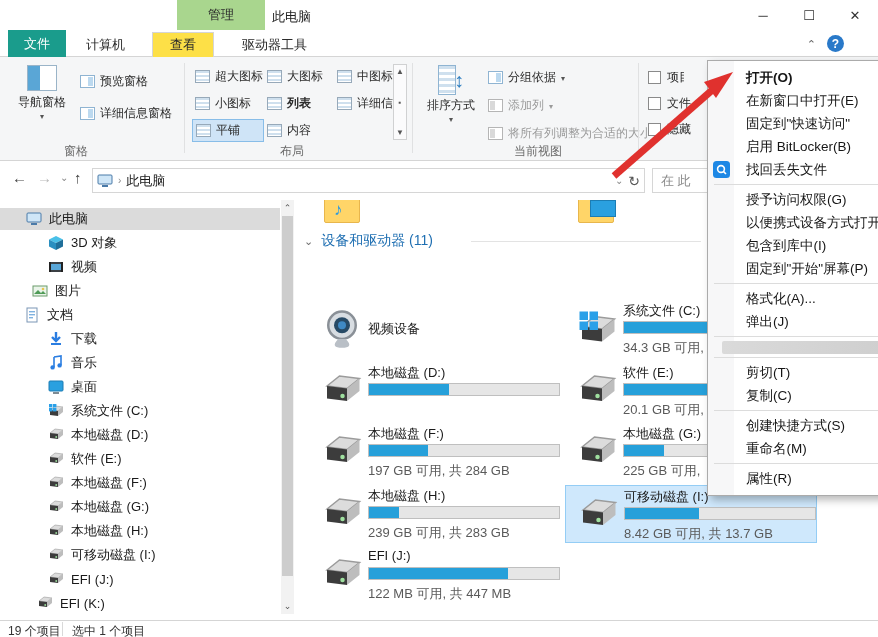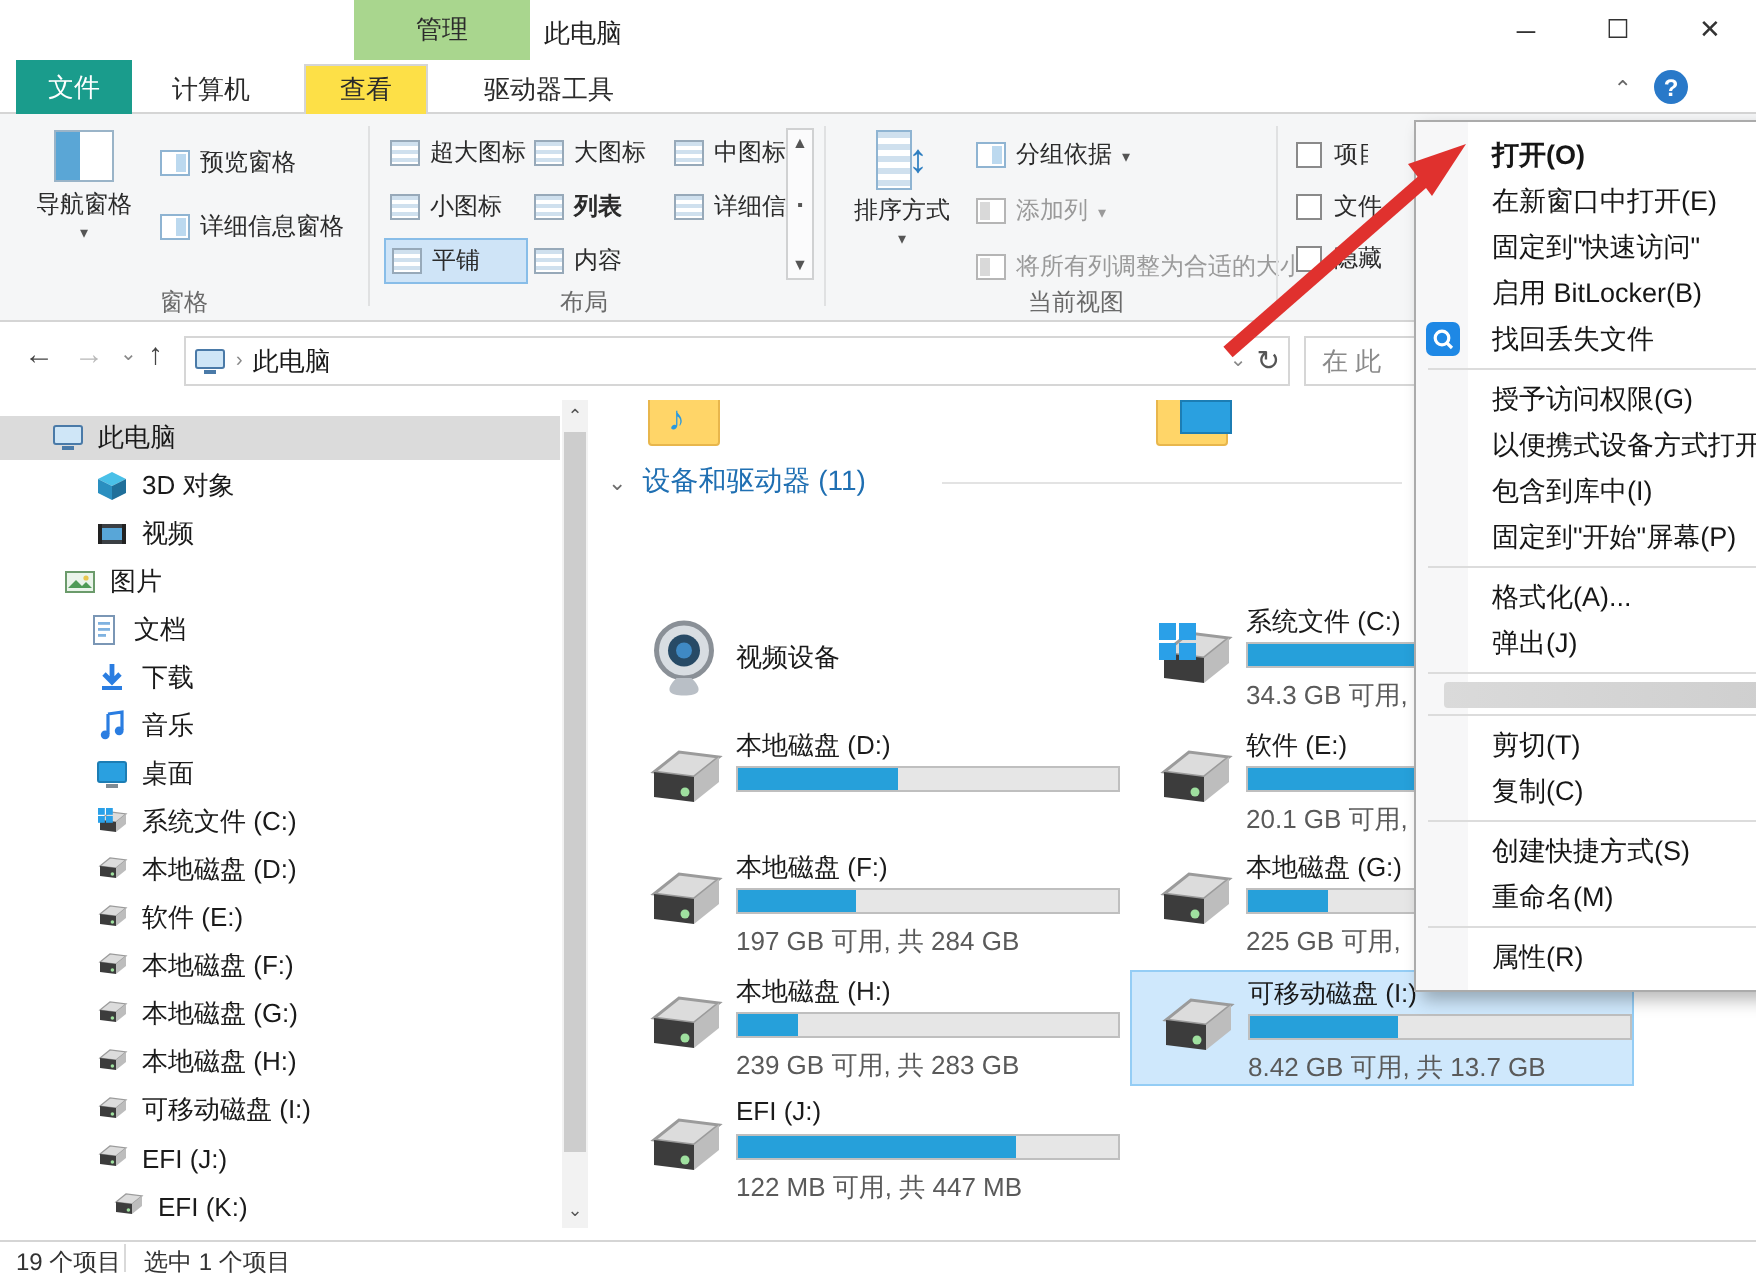--- a/index.html
+++ b/index.html
@@ -150,21 +150,21 @@
     <span class="dropcaret">▾</span>
   </div>
   <div class="smallbtn" style="left:80px;top:16px;">
     <span class="mini-ico b"></span>
     <span>预览窗格</span>
   </div>
   <div class="smallbtn" style="left:80px;top:48px;">
     <span class="mini-ico b"></span>
     <span>详细信息窗格</span>
   </div>
-  <div class="grouplabel" style="left:32px;">窗格</div>
+  <div class="grouplabel" style="left:16px;">窗格</div>
 
   <div class="rsep" style="left:184px;"></div>
 
   <div id="layout-options-host">
       <div class="view-opt" style="left: 192px; top: 8px;">
         <span class="vicon"></span>
         <span>超大图标</span>
       </div>
       <div class="view-opt" style="left: 264px; top: 8px;">
         <span class="vicon"></span>
@@ -302,21 +302,21 @@
         <div class="tree-item" style="top: 80px; padding-left: 32px;">
           <span style="display:inline-flex;width:16px;">
             <svg width="16" height="16" viewBox="0 0 16 16">
               <rect x="1" y="3" width="14" height="10" fill="#eaf4ea" stroke="#6b9b6b"></rect>
               <path d="M2 11 L6 7 L9 10 L11 8 L14 11 Z" fill="#4f9b57"></path>
               <circle cx="11" cy="6" r="1.3" fill="#e8c64e"></circle>
             </svg>
           </span>
           <span>图片</span>
         </div>
-        <div class="tree-item" style="top: 104px; padding-left: 44px;">
+        <div class="tree-item" style="top: 104px; padding-left: 24px;">
           <span style="display:inline-flex;width:16px;">
             <svg width="16" height="16" viewBox="0 0 16 16">
               <rect x="3" y="1" width="10" height="14" fill="#fff" stroke="#7a96b5"></rect>
               <rect x="5" y="4" width="6" height="1.4" fill="#7fb2e0"></rect>
               <rect x="5" y="7" width="6" height="1.4" fill="#7fb2e0"></rect>
               <rect x="5" y="10" width="4" height="1.4" fill="#7fb2e0"></rect>
             </svg>
           </span>
           <span>文档</span>
         </div>
@@ -432,21 +432,21 @@
           <span style="display:inline-flex;width:16px;">
             <svg width="16" height="16" viewBox="0 0 16 16">
               <path d="M2 6 L7 2 L15 3 L10 7 Z" fill="#dcdcdc" stroke="#9b9b9b" stroke-width=".6"></path>
               <path d="M2 6 L10 7 L10 12 L2 11 Z" fill="#3c3c3c"></path>
               <path d="M10 7 L15 3 L15 8 L10 12 Z" fill="#bdbdbd"></path>
               <circle cx="8.2" cy="10" r=".9" fill="#9fe09f"></circle>
             </svg>
           </span>
           <span>EFI (J:)</span>
         </div>
-        <div class="tree-item" style="top: 392px; padding-left: 56px;">
+        <div class="tree-item" style="top: 392px; padding-left: 37px;">
           <span style="display:inline-flex;width:16px;">
             <svg width="16" height="16" viewBox="0 0 16 16">
               <path d="M2 6 L7 2 L15 3 L10 7 Z" fill="#dcdcdc" stroke="#9b9b9b" stroke-width=".6"></path>
               <path d="M2 6 L10 7 L10 12 L2 11 Z" fill="#3c3c3c"></path>
               <path d="M10 7 L15 3 L15 8 L10 12 Z" fill="#bdbdbd"></path>
               <circle cx="8.2" cy="10" r=".9" fill="#9fe09f"></circle>
             </svg>
           </span>
           <span>EFI (K:)</span>
         </div>

